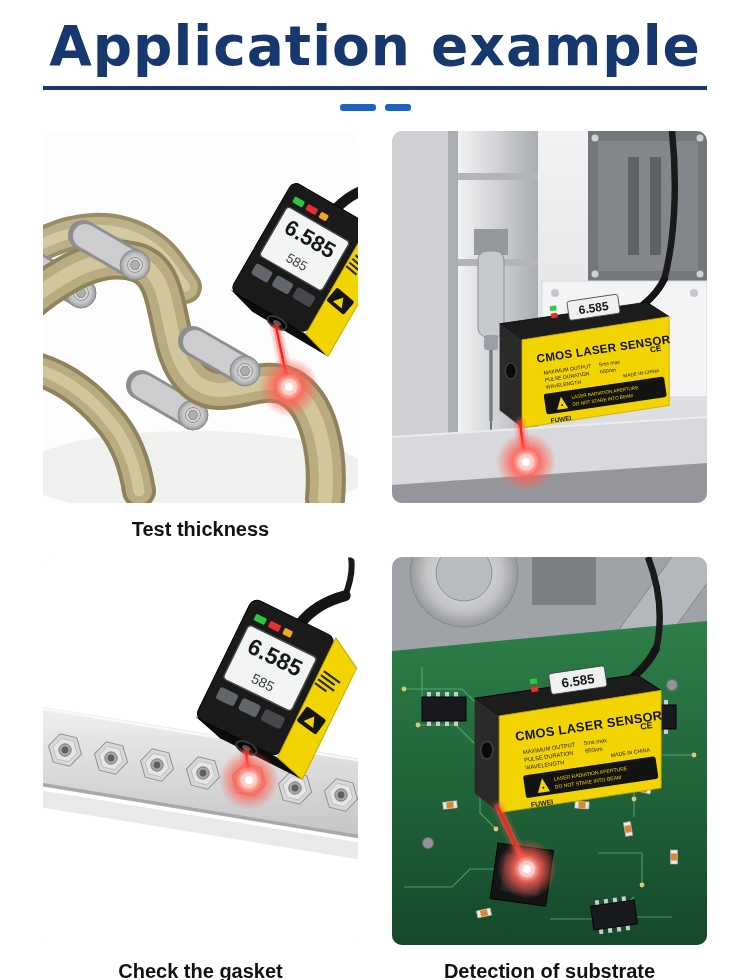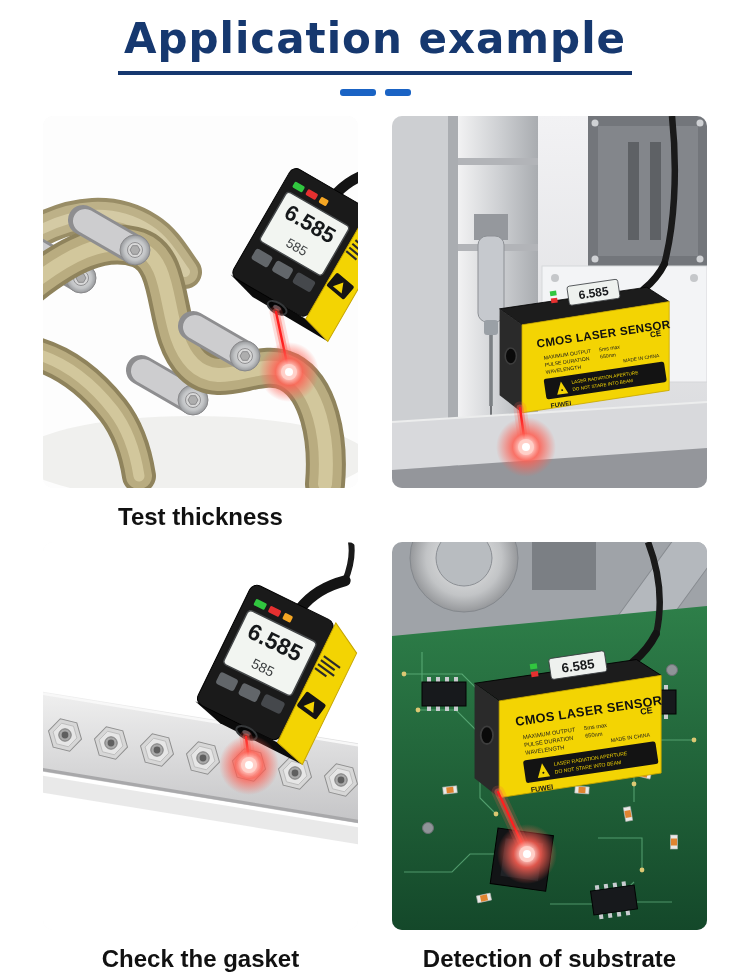--- a/index.html
+++ b/index.html
@@ -1,31 +1,31 @@
 <!DOCTYPE html>
 <html><head>
 <meta charset="utf-8">
 <style>
   html,body{margin:0;padding:0;background:#fff;font-family:"Liberation Sans",sans-serif;}
   .page{width:750px;height:980px;background:#fff;position:relative;overflow:hidden;margin:0 auto;}
   .header{text-align:center;padding-top:14px;}
-  .title{display:inline-block;margin:0;font-size:42px;font-weight:800;letter-spacing:1px;
+  .title{display:inline-block;margin:0;font-size:55px;font-weight:800;letter-spacing:1px;
          color:#16386f;border-bottom:4px solid #16386f;padding:0 6px 8px 6px;white-space:nowrap;
          font-family:"DejaVu Sans","Liberation Sans",sans-serif;}
   .accent{display:flex;justify-content:center;gap:9px;margin-top:14px;}
   .accent i{display:block;height:7px;border-radius:3px;background:#1a63c4;}
   .accent .a1{width:36px}.accent .a2{width:26px}
   .grid{display:grid;grid-template-columns:315px 315px;column-gap:34px;justify-content:center;margin-top:20px;}
   figure{margin:0;}
   .photo{width:315px;border-radius:10px;overflow:hidden;background:#fafafa;}
   .row1 .photo{height:372px;}
   .row2 .photo{height:388px;}
   .photo-svg{display:block;width:100%;height:100%;}
   figcaption{box-sizing:border-box;min-height:54px;padding:12px 0 6px 0;text-align:center;
-             font-weight:700;font-size:24px;line-height:1.45;color:#111;}
+             font-weight:700;font-size:20px;line-height:1.45;color:#111;}
   figcaption span{display:inline-block;max-width:280px;}
   svg text{font-family:"Liberation Sans",sans-serif;}
   .beam-halo{stroke:#ff5a4e;stroke-opacity:.18;stroke-width:13;stroke-linecap:round;}
   .beam-outer{stroke:#ff5a4e;stroke-opacity:.45;stroke-width:7;stroke-linecap:round;}
   .beam-inner{stroke:#ff1f1f;stroke-width:2.4;stroke-linecap:round;}
 </style>
 </head>
 <body>
 
 <svg width="0" height="0" style="position:absolute" aria-hidden="true">

